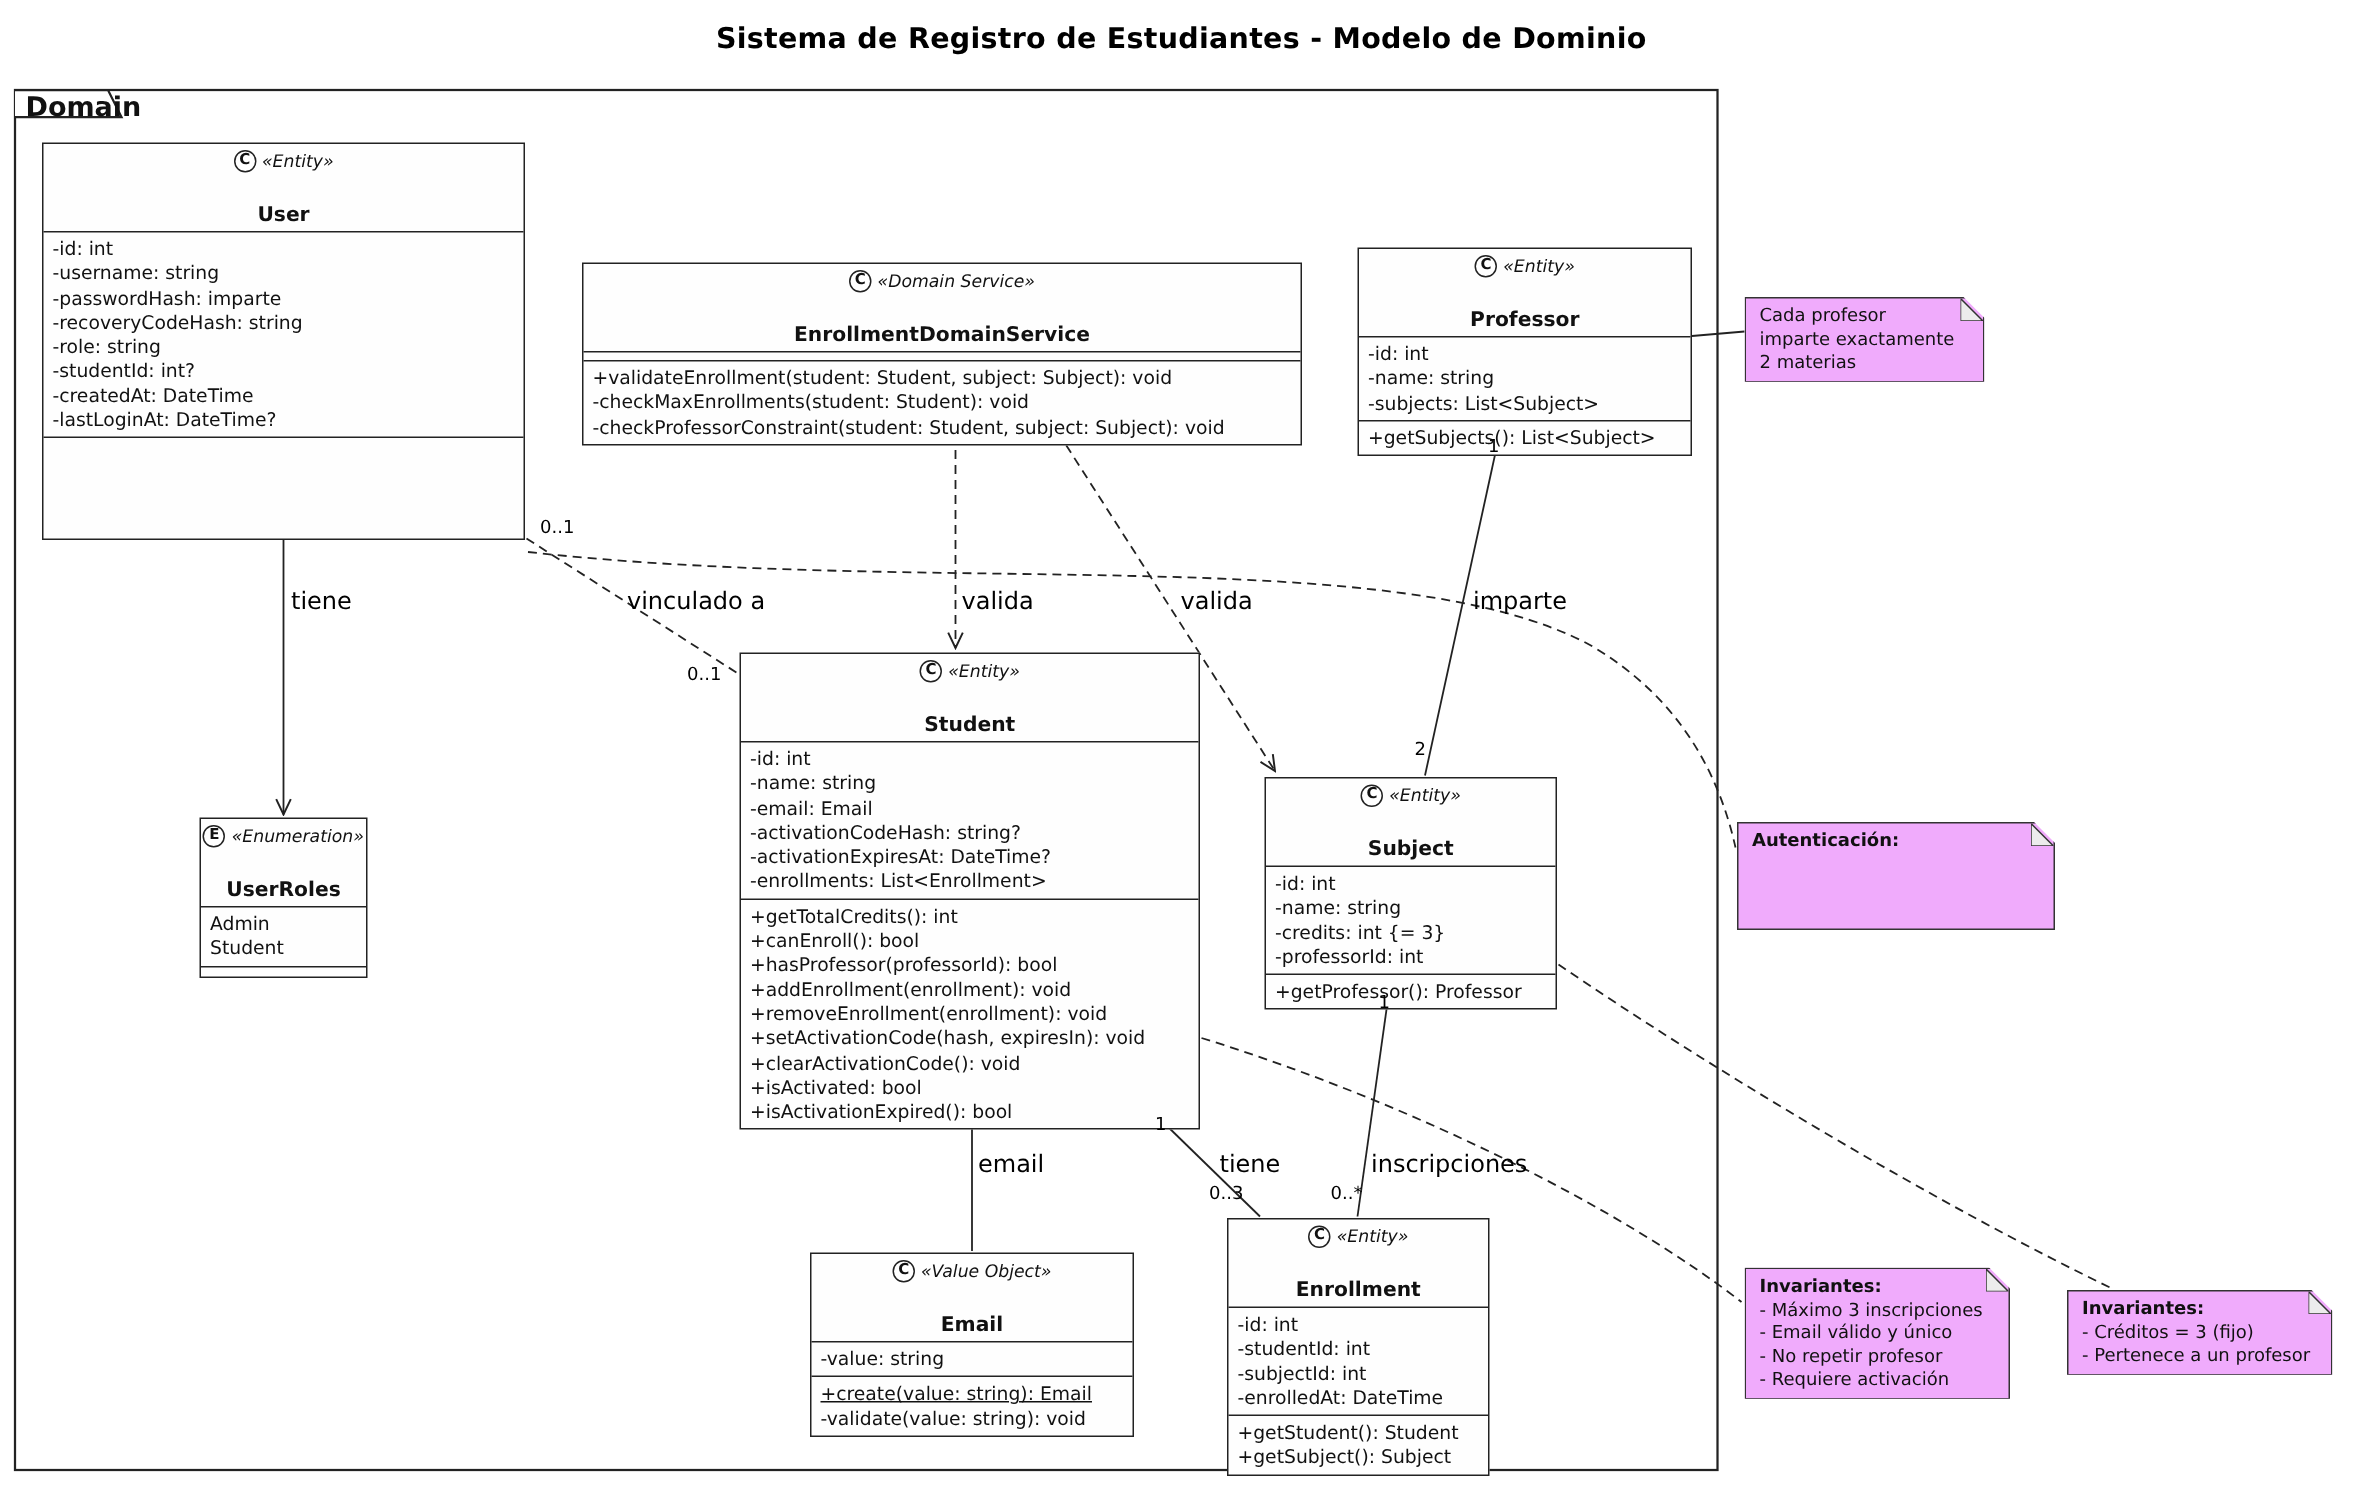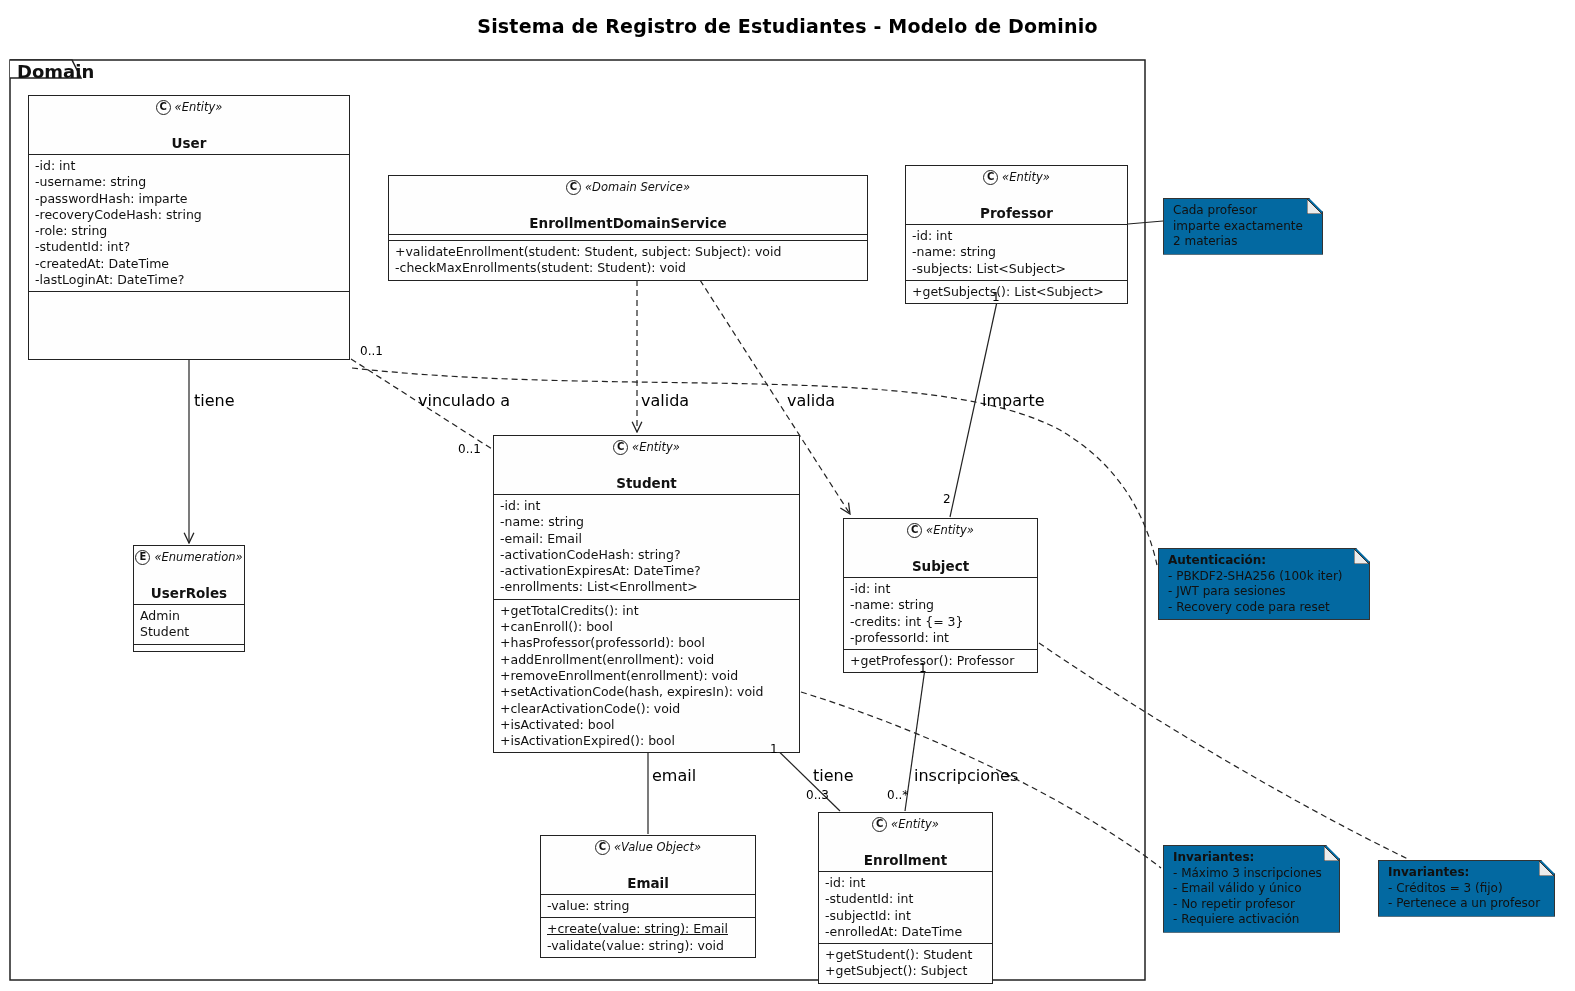--- a/index.html
+++ b/index.html
@@ -34,21 +34,21 @@
   .compartment { padding:3px 0; min-height:10px; }
   .compartment.attrs { border-bottom:1px solid #222; }
   .compartment.slim { padding:2px 0; min-height:6px; }
   .member { padding:0 6px; white-space:nowrap; }
   .static-member { text-decoration:underline; }
 
   .edge-label { position:absolute; font-size:16px; white-space:nowrap; color:#000; }
   .edge-mult { position:absolute; font-size:12px; white-space:nowrap; color:#000; }
 
   .note {
-    position:absolute; background:#0369a1; border:1px solid #333;
+    position:absolute; background:#f0abfc; border:1px solid #333;
     padding:4px 9px 4px 9px; font-size:12px; line-height:15.5px;
     clip-path: polygon(0 0, calc(100% - 14px) 0, 100% 14px, 100% 100%, 0 100%);
   }
   .note .fold { position:absolute; top:0; right:0; display:block; }
   .note-title { font-weight:bold; }
   .note-line { white-space:nowrap; }
 </style>
 </head>
 <body>
 
@@ -121,20 +121,21 @@
       <div class="stereo-line">
         <span class="circle-icon">C</span>
         <span>«Domain Service»</span>
       </div>
       <div class="class-name">EnrollmentDomainService</div>
     </div>
     <div class="compartment attrs slim"></div>
     <div class="compartment methods">
         <div class="member">+validateEnrollment(student: Student, subject: Subject): void</div>
         <div class="member">-checkMaxEnrollments(student: Student): void</div>
+        <div class="member">-checkProfessorConstraint(student: Student, subject: Subject): void</div>
       </div>
   </div>
 
   <div class="uml-class" style="left:905px;top:165px;width:223px;min-height:120px">
     <div class="uml-header">
       <div class="stereo-line">
         <span class="circle-icon">C</span>
         <span>«Entity»</span>
       </div>
       <div class="class-name">Professor</div>
@@ -258,25 +259,20 @@
         <div class="note-line">imparte exactamente</div>
         <div class="note-line">2 materias</div>
       </div>
   </div>
 
   <div class="note" style="left:1158px;top:548px;width:212px;min-height:72px">
     <svg class="fold" width="15" height="15" viewBox="0 0 15 15">
         <path d="M0,0 L0,15 L15,15 Z" fill="#ececec" stroke="#333" stroke-width="1"></path>
       </svg>
     <div class="note-title">Autenticación:</div>
-    <div>
-        <div class="note-line">- PBKDF2-SHA256 (100k iter)</div>
-        <div class="note-line">- JWT para sesiones</div>
-        <div class="note-line">- Recovery code para reset</div>
-      </div>
   </div>
 
   <div class="note" style="left:1163px;top:845px;width:177px;min-height:85px">
     <svg class="fold" width="15" height="15" viewBox="0 0 15 15">
         <path d="M0,0 L0,15 L15,15 Z" fill="#ececec" stroke="#333" stroke-width="1"></path>
       </svg>
     <div class="note-title">Invariantes:</div>
     <div>
         <div class="note-line">- Máximo 3 inscripciones</div>
         <div class="note-line">- Email válido y único</div>

